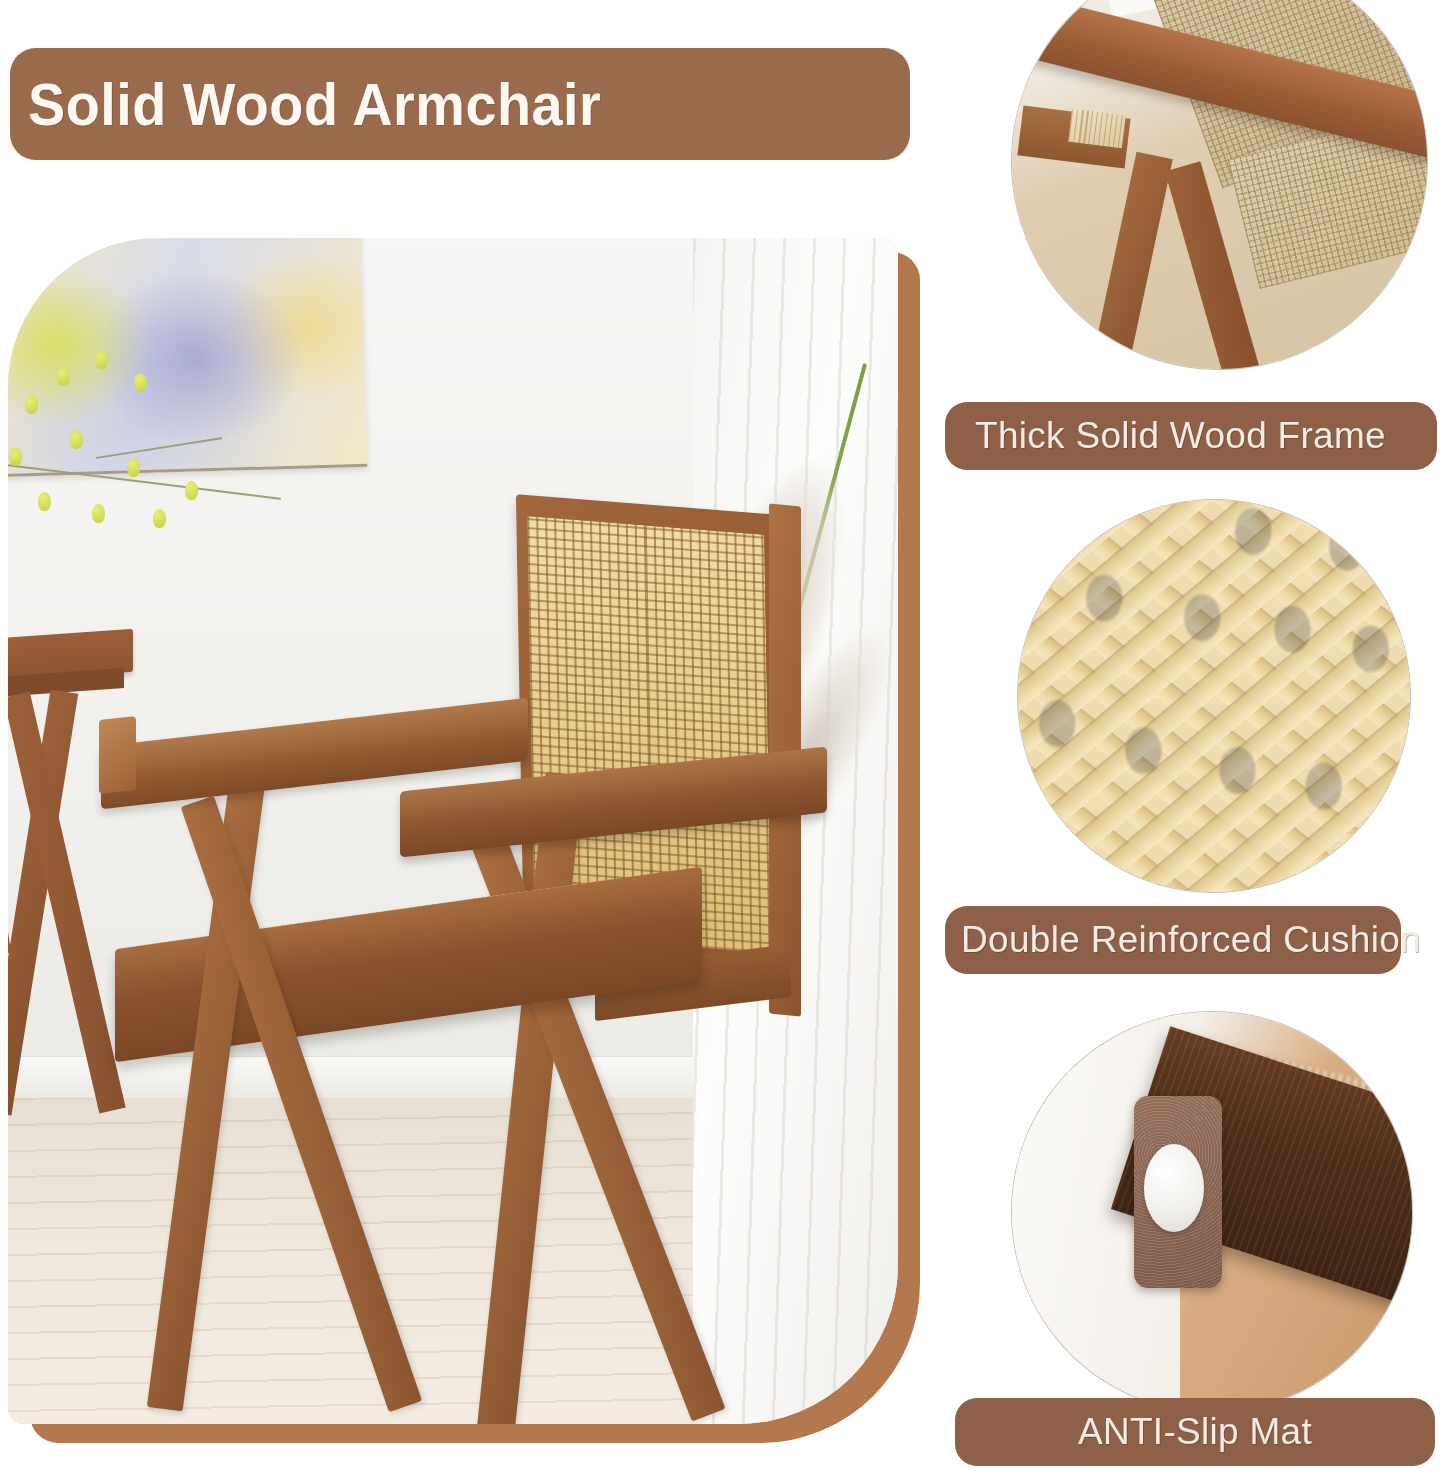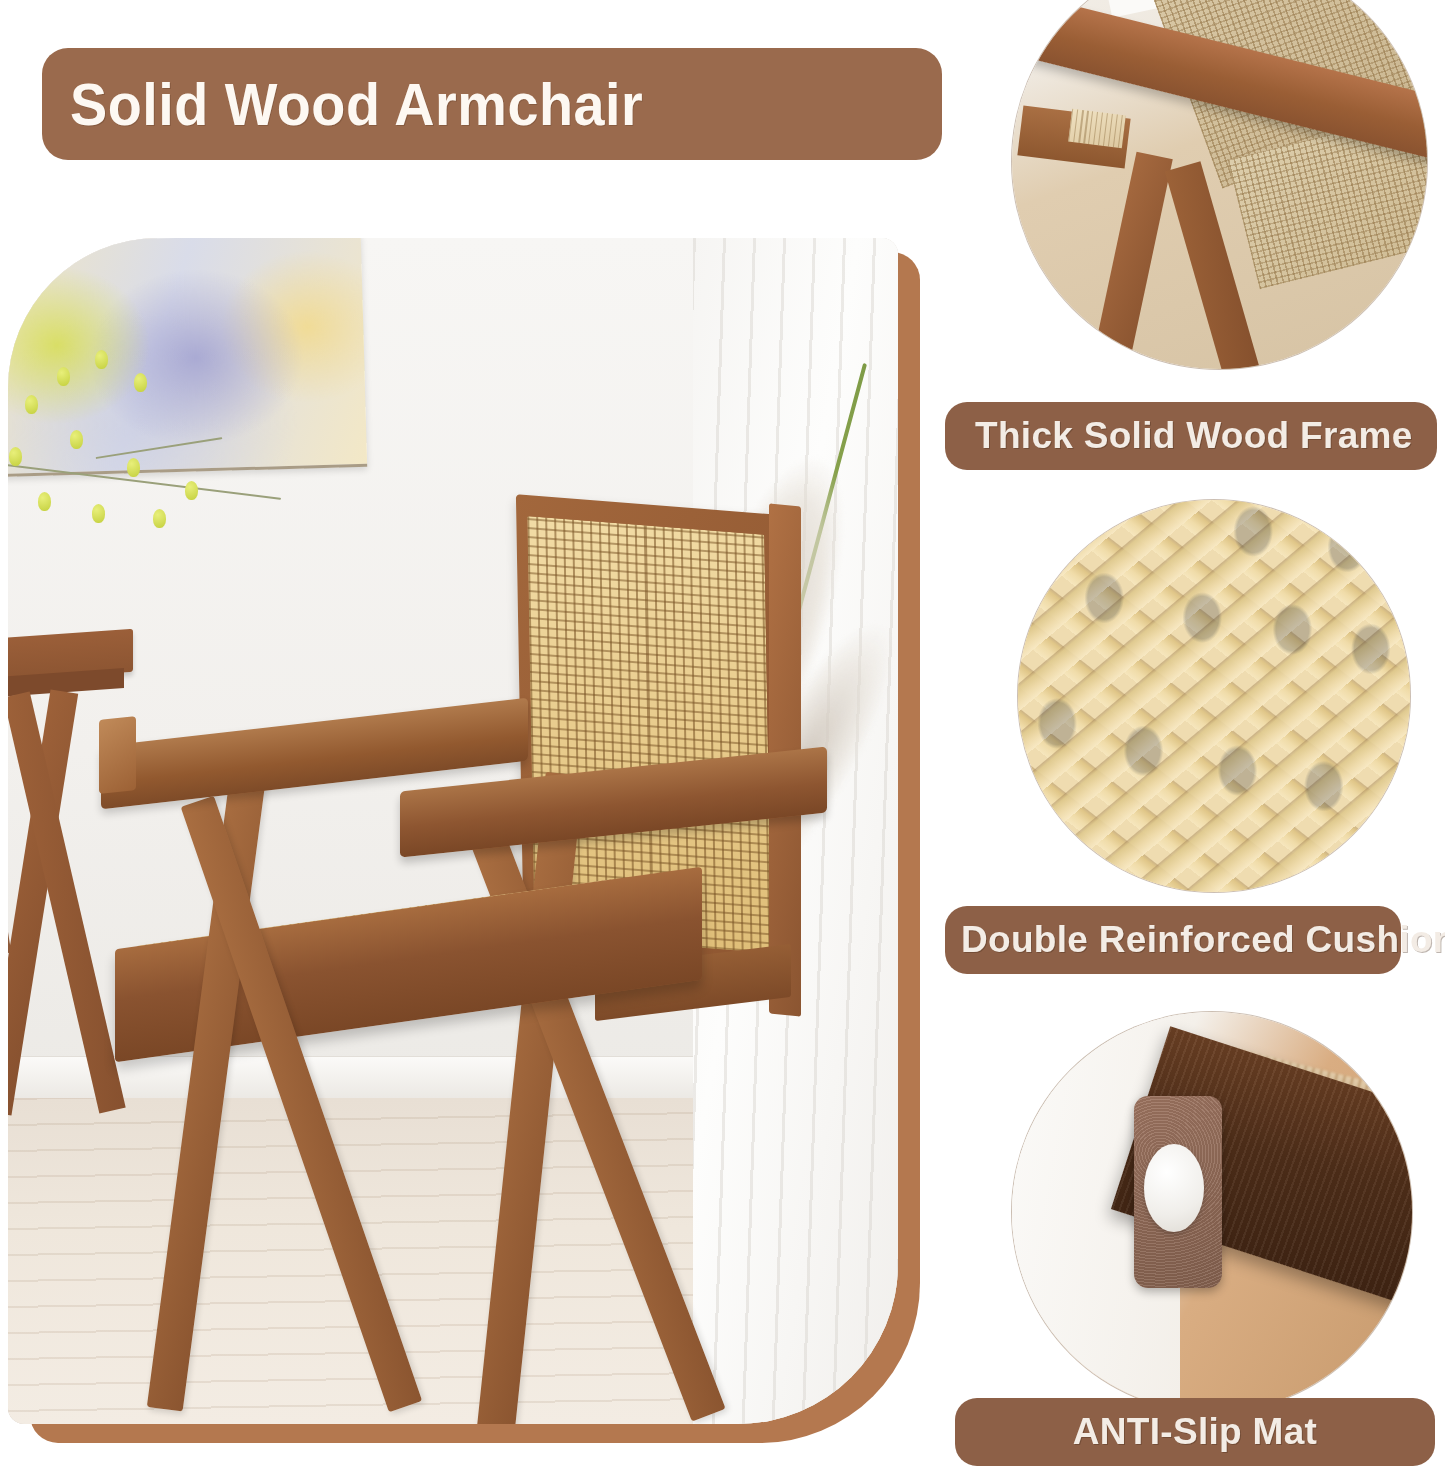--- a/index.html
+++ b/index.html
@@ -7,21 +7,21 @@
        font-family:"Liberation Sans","DejaVu Sans",sans-serif;}
 
   
   .abs{position:absolute;}
 
   
   #title-banner{
     left:10px;top:48px;width:900px;height:112px;
     background:#9a6a4d;border-radius:26px;
     display:flex;align-items:center;
-    box-sizing:border-box;padding-left:28px;margin-left:32px;
+    box-sizing:border-box;padding-left:18px;
   }
   #title-banner .ttl{
     color:#fdf8f2;font-size:60px;font-weight:bold;
     letter-spacing:.5px;
     font-family:"Liberation Sans Narrow","Liberation Sans",sans-serif;
     transform:scaleX(.93);transform-origin:left center;
     text-shadow:1px 1px 0 rgba(90,55,35,.30);
     white-space:nowrap;
   }
 
@@ -258,21 +258,21 @@
       box-shadow:0 2px 5px rgba(0,0,0,.22);}
   .c3 .rat{position:absolute;left:48%;top:13%;width:46%;height:11%;
       transform:rotate(14deg);
       background:repeating-linear-gradient(90deg,
         rgba(170,140,95,.55) 0 2px, rgba(230,210,175,.85) 2px 8px);
       filter:blur(1.2px);}
 
   
   .pill{position:absolute;background:#8d6047;border-radius:22px;
         display:flex;align-items:center;box-sizing:border-box;}
-  .pill .txt{color:#f3ece5;font-weight:bold;white-space:nowrap;
+  .pill .txt{color:#f3ece5;font-weight:normal;white-space:nowrap;
         font-size:37px;letter-spacing:.3px;
         text-shadow:1px 1px 0 rgba(70,42,26,.35);}
   #pill-frame{left:945px;top:402px;width:492px;height:68px;padding-left:30px;}
   #pill-cushion{left:945px;top:906px;width:456px;height:68px;padding-left:16px;}
   #pill-mat{left:955px;top:1398px;width:480px;height:68px;justify-content:center;}
 </style>
 </head>
 <body>
 
 <div class="abs" id="title-banner">

